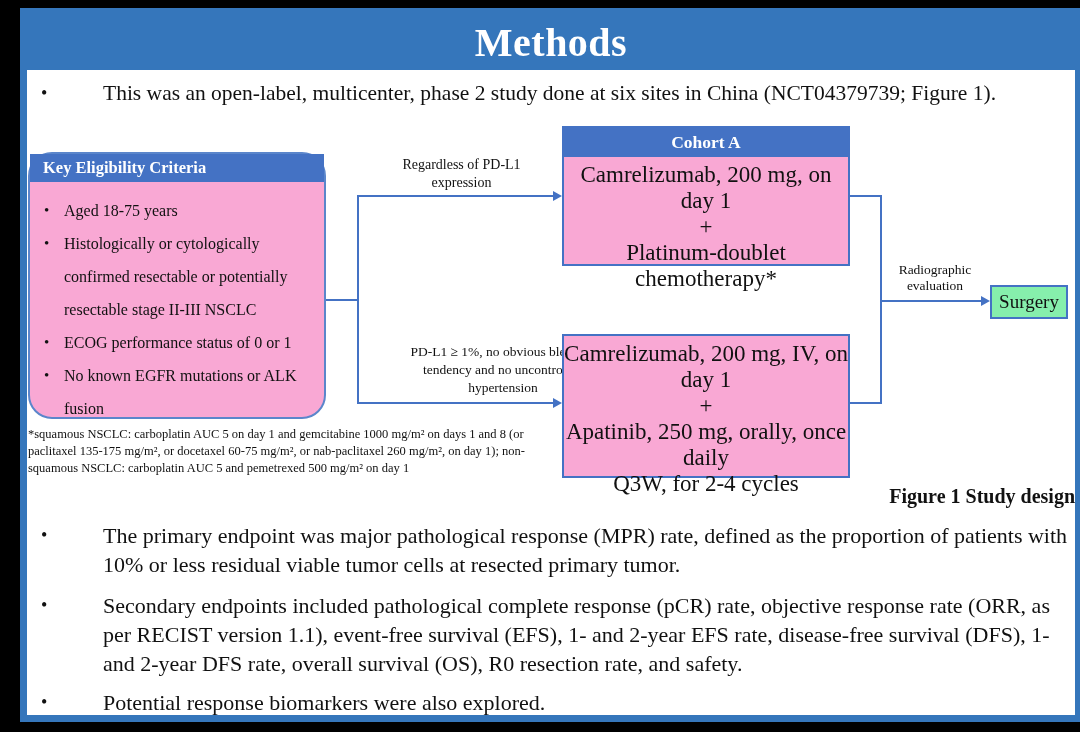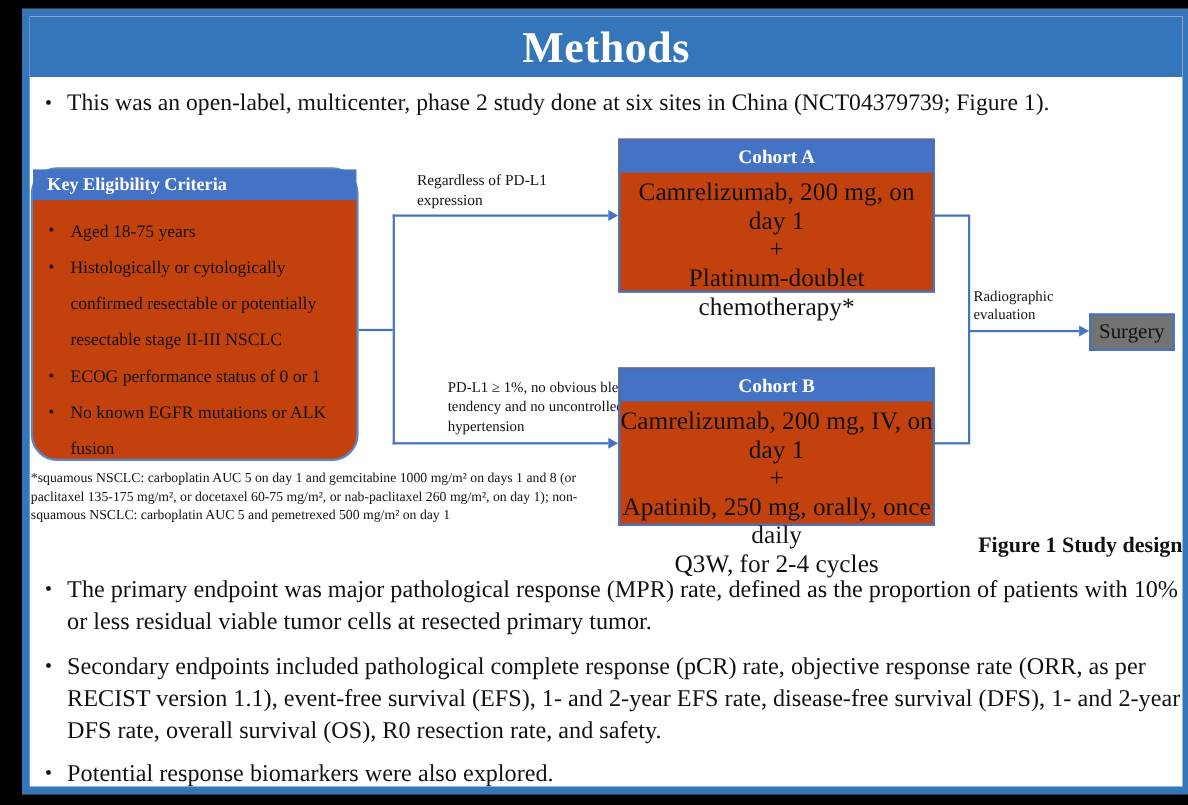--- a/index.html
+++ b/index.html
@@ -13,56 +13,56 @@
   }
   .title-bar{
     position:absolute;left:0;top:0;right:0;height:55px;background:#3576BB;
     display:flex;align-items:center;justify-content:center;
   }
   .title-bar h1{
     margin:0;color:#fff;font-size:40px;font-weight:bold;letter-spacing:0.5px;
   }
   .bullet-row{position:absolute;display:flex;align-items:flex-start;}
   .bullet-dot{width:26px;flex:0 0 26px;font-size:18px;line-height:28px;padding-left:6px;box-sizing:border-box;}
-  .bullet-text{font-size:21.5px;line-height:28.5px;}
+  .bullet-text{font-size:21.5px;line-height:28.5px;margin-left:42px;}
   .b-lower .bullet-text{font-size:22px;line-height:29px;}
 
   
-  .fbox{position:absolute;background:#c2410c;border:2px solid #5B86CB;box-sizing:border-box;}
+  .fbox{position:absolute;background:#f9a8d4;border:2px solid #5B86CB;box-sizing:border-box;}
   .fbox .fhead{
     background:#4472C4;color:#fff;font-weight:bold;display:block;
   }
   .elig{left:1px;top:137px;width:298px;height:267px;border-radius:24px;}
   .elig .fhead{height:28px;line-height:28px;font-size:16.5px;padding-left:13px;}
   .elig ul{margin:0;padding:12px 6px 0 8px;list-style:none;}
   .elig li{
     position:relative;padding-left:26px;font-size:16px;line-height:33px;
   }
   .elig li::before{content:"•";position:absolute;left:6px;top:0;font-size:15px;}
 
   .cohort{width:288px;border:2px solid #4472C4;text-align:center;}
   .cohort-a{left:535px;top:111px;height:140px;}
   .cohort-b{left:535px;top:319px;height:144px;}
   .cohort .fhead{height:29px;line-height:29px;font-size:17.5px;text-align:center;}
   .cohort .cbody{padding-top:5px;}
   .cohort .cline{font-size:23px;line-height:26px;}
 
   .surgery{
     position:absolute;left:963px;top:270px;width:78px;height:34px;
-    border:2px solid #4472C4;box-sizing:border-box;background:#737373;
+    border:2px solid #4472C4;box-sizing:border-box;background:#86efac;
     display:flex;align-items:center;justify-content:center;font-size:19px;
   }
 
   
   .hl{position:absolute;height:2px;background:#4472C4;}
   .vl{position:absolute;width:2px;background:#4472C4;}
   .ah{position:absolute;width:0;height:0;
       border-left:9px solid #4472C4;border-top:5px solid transparent;border-bottom:5px solid transparent;}
 
-  .flabel{position:absolute;text-align:left;font-size:14px;line-height:17.5px;}
+  .flabel{position:absolute;text-align:center;font-size:14px;line-height:17.5px;}
   .flabel-bottom{font-size:13.5px;line-height:18px;padding-left:48px;}
   .flabel-eval{font-size:13.5px;line-height:16px;}
 
   .footnote{
     position:absolute;left:1px;top:411px;width:531px;
     font-size:12.5px;line-height:17px;
   }
   .caption{
     position:absolute;left:0;top:470px;width:100%;text-align:right;
     font-weight:bold;font-size:20px;
@@ -107,21 +107,20 @@
   <div class="fbox cohort cohort-a">
     <span class="fhead">Cohort A</span>
     <div class="cbody">
       <div class="cline">Camrelizumab, 200 mg, on day 1</div>
       <div class="cline">+</div>
       <div class="cline">Platinum-doublet chemotherapy*</div>
     </div>
   </div>
 
   <div class="fbox cohort cohort-b">
-    <span class="fhead">Cohort B</span>
     <div class="cbody">
       <div class="cline">Camrelizumab, 200 mg, IV, on day 1</div>
       <div class="cline">+</div>
       <div class="cline">Apatinib, 250 mg, orally, once daily</div>
       <div class="cline">Q3W, for 2-4 cycles</div>
     </div>
   </div>
 
   <div class="hl" style="left:823px;top:180px;width:30px;"></div>
   <div class="hl" style="left:823px;top:387px;width:30px;"></div>

